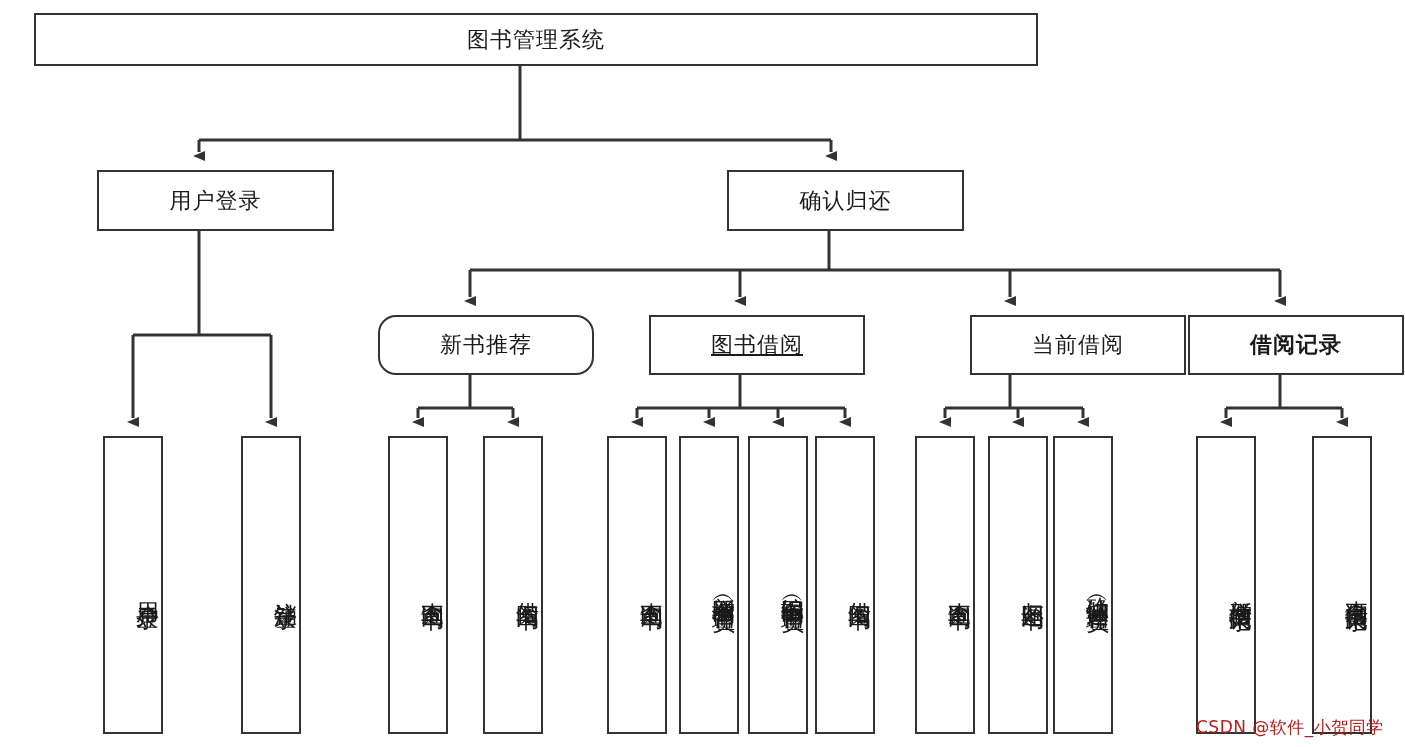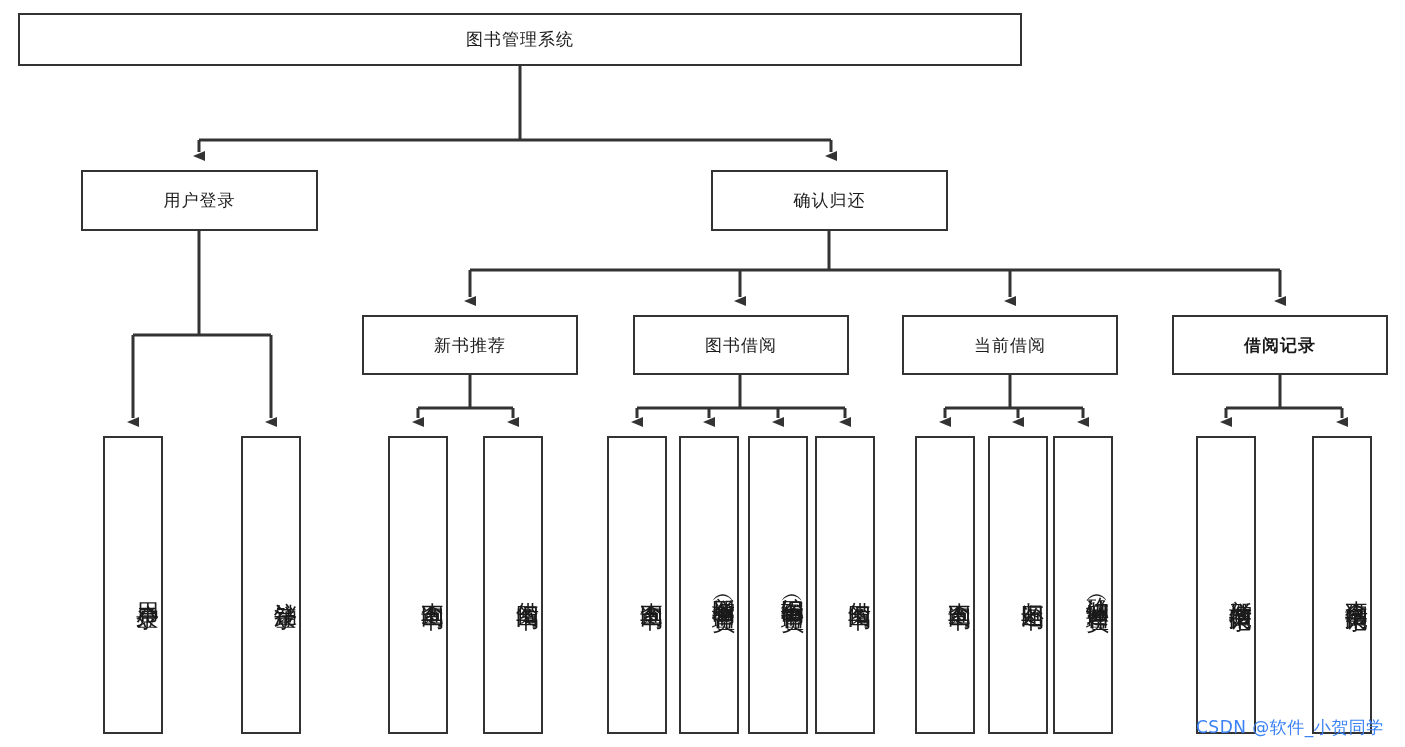--- a/index.html
+++ b/index.html
@@ -28,39 +28,40 @@
     position: absolute;
     box-sizing: border-box;
     border: 2px solid #333333;
     background: #ffffff;
     display: flex;
     align-items: center;
     justify-content: center;
     color: #1a1a1a;
   }
   .node.horiz {
-    font-size: 17px;
+    font-size: 22px;
     letter-spacing: 1px;
     white-space: nowrap;
+    margin-left: 16px;
   }
   .node.vert {
     writing-mode: vertical-rl;
     text-orientation: upright;
     font-size: 23px;
     line-height: 1.18;
     letter-spacing: 2px;
     align-items: flex-start;
     justify-content: center;
     padding-top: 6px;
     text-align: center;
   }
   .watermark {
     position: absolute;
     font-size: 17px;
-    color: #3b82f6;
+    color: #b91c1c;
     white-space: nowrap;
     letter-spacing: 0.5px;
   }
 </style>
 </head>
 <body>
 
 <div id="canvas">
 
   <svg id="edges" viewBox="0 0 1405 747" xmlns="http://www.w3.org/2000/svg">
@@ -112,23 +113,23 @@
       <path d="M1226,408 L1226,418" marker-end="url(#arrow)"></path>
       <path d="M1342,408 L1342,418" marker-end="url(#arrow)"></path>
     </g>
   </svg>
 
   <div class="node horiz" style="left: 18px; top: 13px; width: 1004px; height: 53px;">图书管理系统</div>
 
   <div class="node horiz" style="left: 81px; top: 170px; width: 237px; height: 61px;">用户登录</div>
   <div class="node horiz" style="left: 711px; top: 170px; width: 237px; height: 61px;">确认归还</div>
 
-  <div class="node horiz" style="left: 362px; top: 315px; width: 216px; height: 60px;">新书推荐</div>
-  <div class="node horiz" style="left: 633px; top: 315px; width: 216px; height: 60px;">图书借阅</div>
-  <div class="node horiz" style="left: 902px; top: 315px; width: 216px; height: 60px;">当前借阅</div>
+  <div class="node horiz" style="left: 362px; top: 315px; width: 216px; height: 60px; border-radius: 18px;">新书推荐</div>
+  <div class="node horiz" style="left: 633px; top: 315px; width: 216px; height: 60px; text-decoration: underline;">图书借阅</div>
+  <div class="node horiz" style="left: 954px; top: 315px; width: 216px; height: 60px;">当前借阅</div>
   <div class="node horiz" style="left: 1172px; top: 315px; width: 216px; height: 60px; font-weight: bold;">借阅记录</div>
 
   <div class="node vert" style="left: 103px; top: 436px; width: 60px; height: 298px;">用户登录</div>
   <div class="node vert" style="left: 241px; top: 436px; width: 60px; height: 298px;">注销登录</div>
   <div class="node vert" style="left: 388px; top: 436px; width: 60px; height: 298px;">查询图书</div>
   <div class="node vert" style="left: 483px; top: 436px; width: 60px; height: 298px;">借阅图书</div>
   <div class="node vert" style="left: 607px; top: 436px; width: 60px; height: 298px;">查询图书</div>
   <div class="node vert" style="left: 679px; top: 436px; width: 60px; height: 298px;">新增图书（管理员）</div>
   <div class="node vert" style="left: 748px; top: 436px; width: 60px; height: 298px;">编辑图书（管理员）</div>
   <div class="node vert" style="left: 815px; top: 436px; width: 60px; height: 298px;">借阅图书</div>

